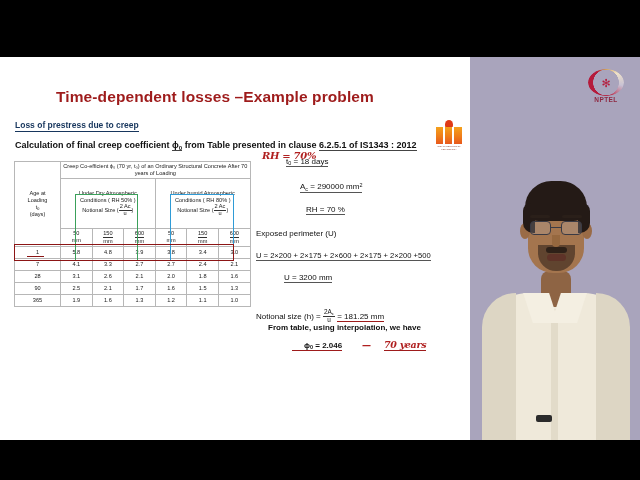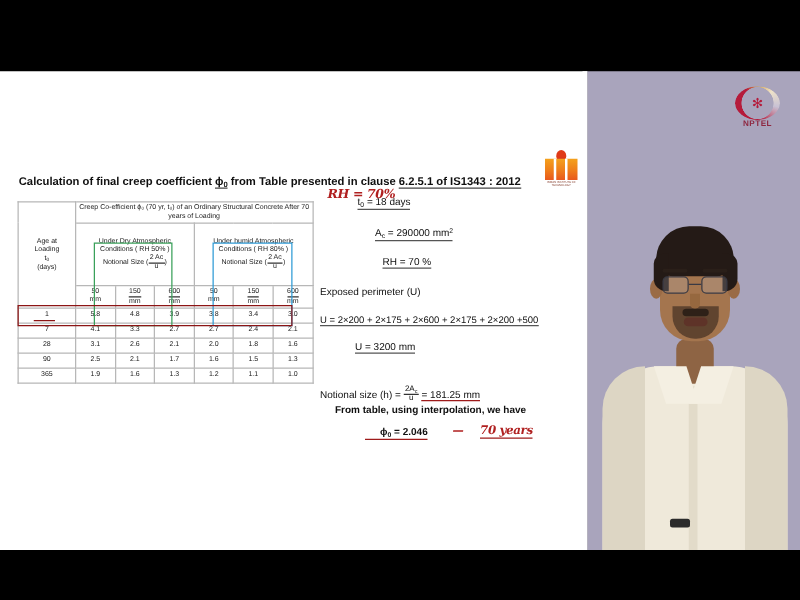--- a/index.html
+++ b/index.html
@@ -168,28 +168,30 @@
 </head>
 <body>
 
 <div id="screen">
 
   <div class="bar-top"></div>
   <div class="bar-bottom"></div>
 
   <div id="slide">
 
+    <div id="title">Time-dependent losses –Example problem</div>
 
     <div id="iit-logo">
       <div class="iit-flame"></div>
       <div class="iit-stem"></div>
       <div class="iit-book"></div>
       <div class="iit-text">INDIAN INSTITUTE OF TECHNOLOGY</div>
     </div>
 
+    <div id="sub1">Loss of prestress due to creep</div>
 
     <div id="sub2">
       <span>Calculation of final creep coefficient </span><span class="phi"><span>ϕ</span><sub>0</sub></span><span> from Table presented in clause </span><span class="clause">6.2.5.1 of IS1343 : 2012</span>
     </div>
 
     <div id="tbl-wrap">
       <table class="creep">
         <colgroup>
           <col class="c-age">
             <col class="c-d">

